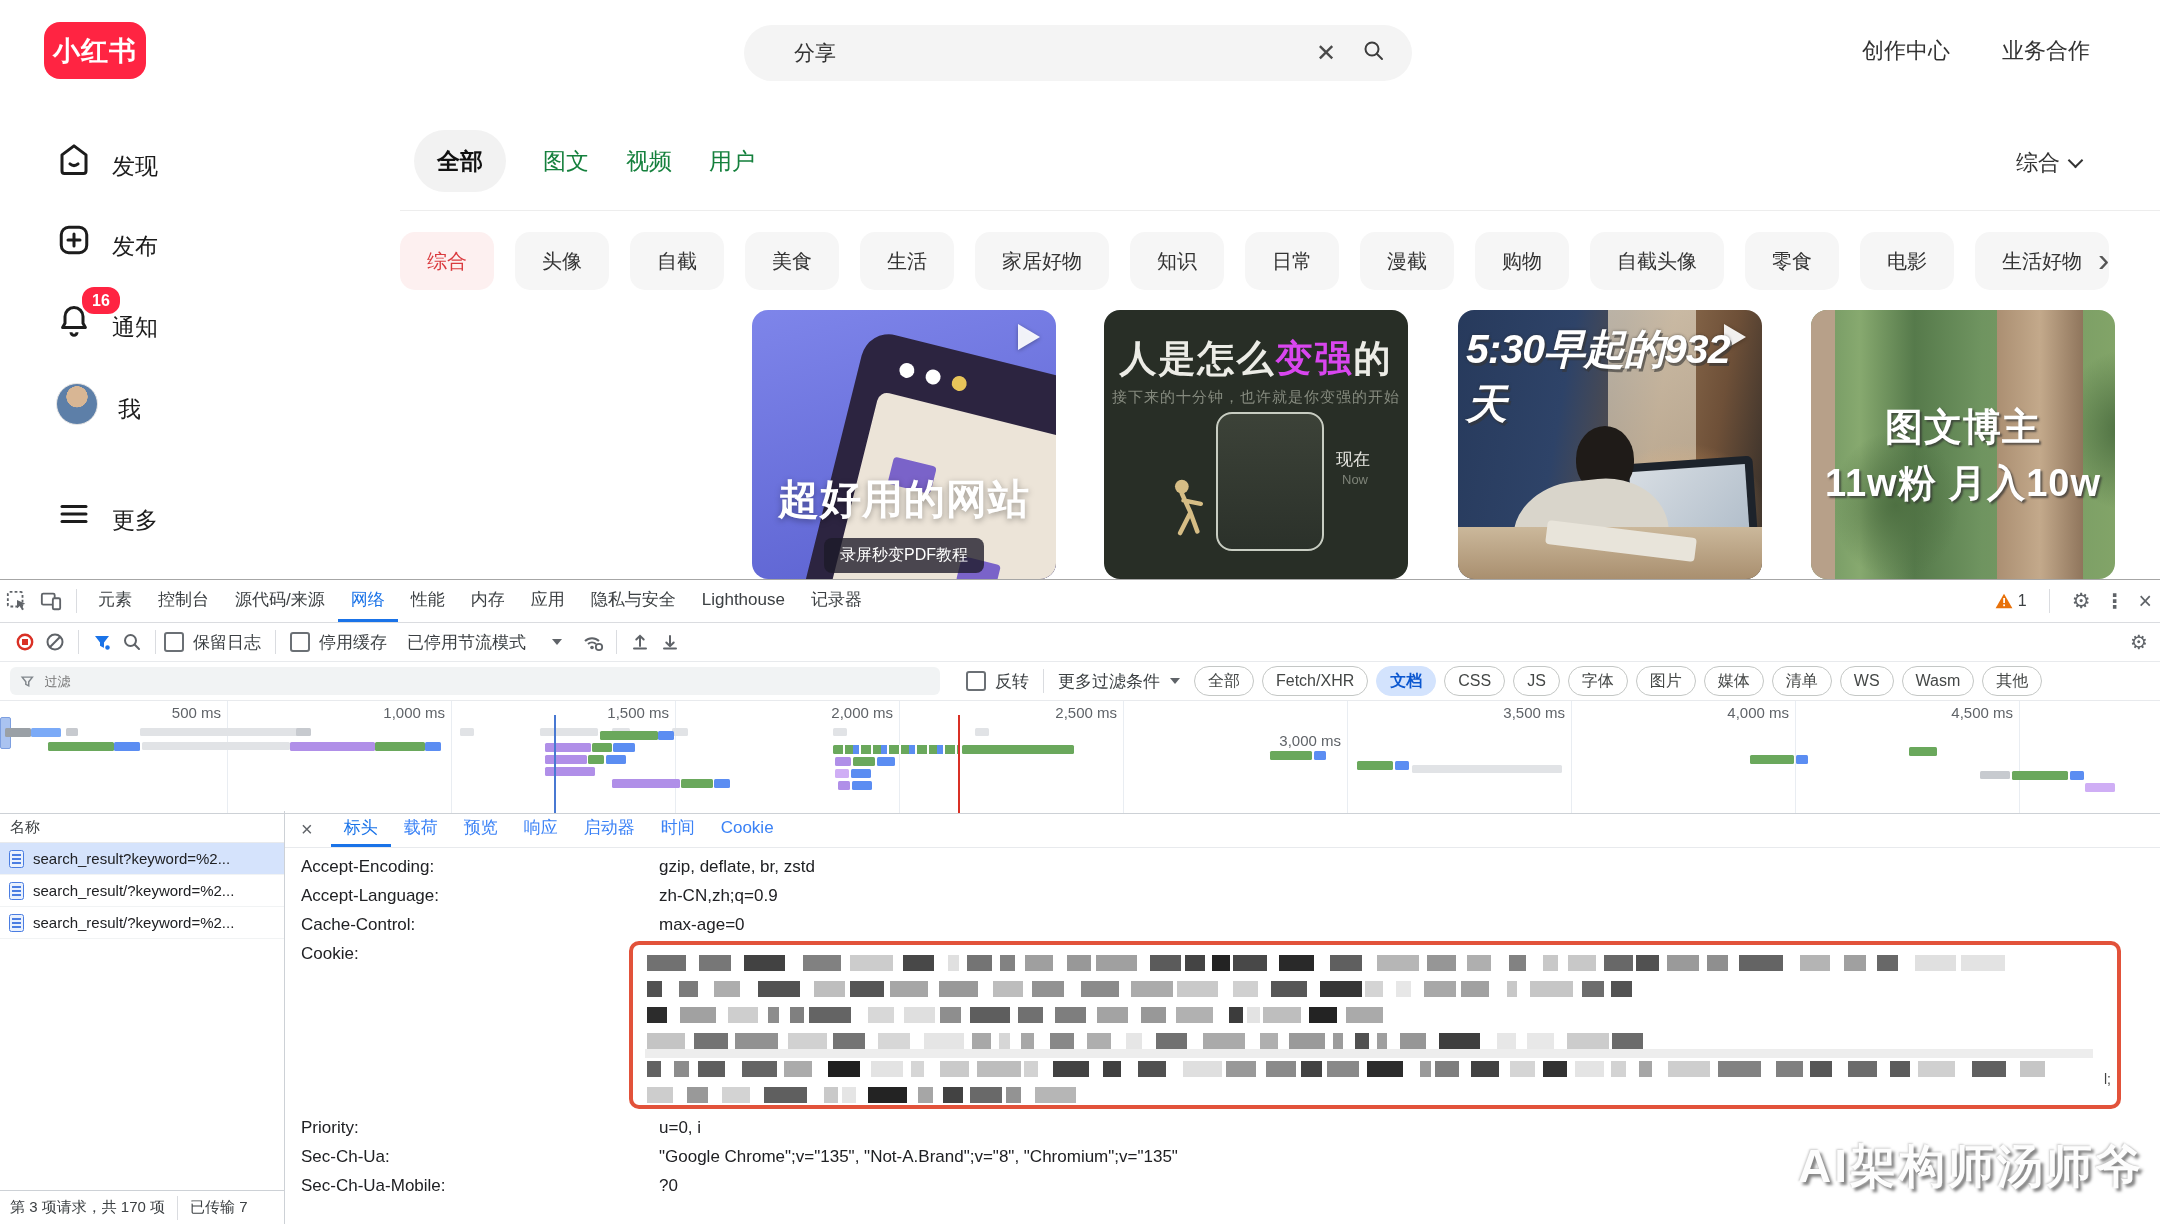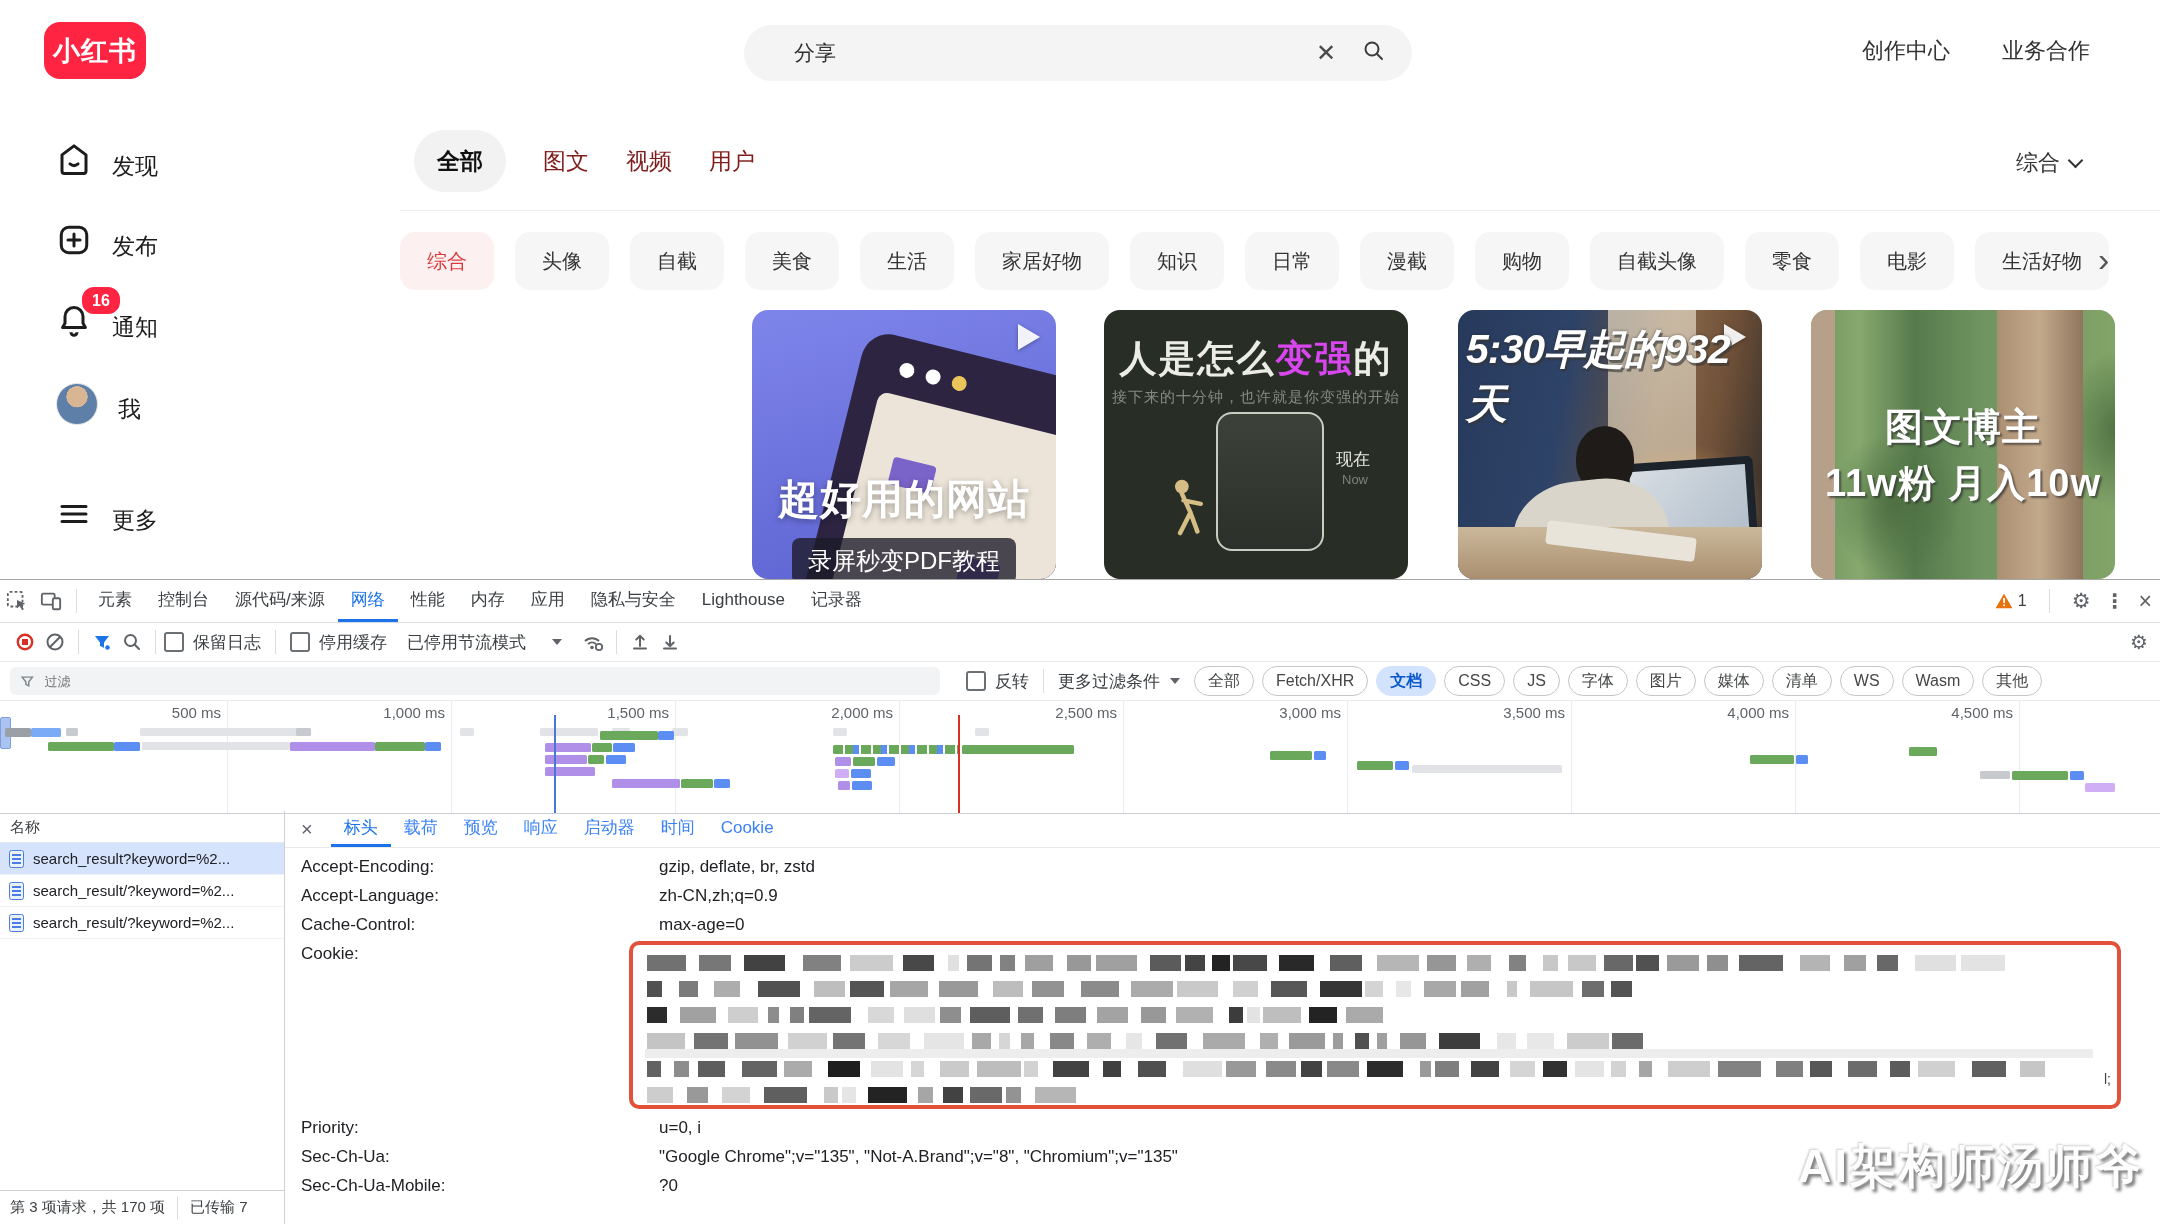--- a/index.html
+++ b/index.html
@@ -17,21 +17,21 @@
   .nav-link{position:absolute;top:36px;font-size:22px;color:#333;cursor:pointer;}
   
   .side-item{position:absolute;left:56px;display:flex;align-items:flex-end;gap:20px;cursor:pointer;}
   .side-item .lbl{font-size:23px;color:#1c1c1c;font-weight:500;}
   .bell-wrap{position:relative;}
   .badge{position:absolute;left:24px;top:-18px;min-width:38px;height:27px;background:#ff2442;border-radius:14px;
          color:#fff;font-size:16px;font-weight:700;display:flex;align-items:center;justify-content:center;border:2px solid #fff;}
   .avatar{width:40px;height:40px;border-radius:50%;background:radial-gradient(circle at 50% 32%,#d8b694 0 31%,#5d7fa8 32% 100%);border:1px solid #e2e2e2;}
   
   .result-tabs{position:absolute;left:414px;top:130px;height:62px;display:flex;align-items:center;gap:37px;}
-  .rtab{font-size:23px;color:#7f1d1d;cursor:pointer;}
+  .rtab{font-size:23px;color:#15803d;cursor:pointer;}
   .rtab.active{background:#f2f2f2;border-radius:31px;width:92px;height:62px;display:flex;align-items:center;justify-content:center;
                color:#111;font-weight:700;}
   .sort{position:absolute;left:2016px;top:148px;display:flex;align-items:center;gap:10px;font-size:22px;color:#333;cursor:pointer;}
   .chev-down{width:9px;height:9px;border-right:2px solid #333;border-bottom:2px solid #333;transform:rotate(45deg);margin-top:-5px;}
   .tabs-divider{position:absolute;left:400px;top:210px;width:1760px;height:1px;background:#ededed;}
   
   .chips{position:absolute;left:400px;top:232px;display:flex;gap:21px;}
   .chip{height:58px;padding:0 27px;border-radius:15px;background:#f6f6f6;color:#333;font-size:20px;
         display:flex;align-items:center;cursor:pointer;white-space:nowrap;}
   .chip.active{background:#fdf0f0;color:#da3a3e;}
@@ -47,21 +47,21 @@
   .card2{left:752px;background:linear-gradient(165deg,#7e85ea 0%,#5a60cf 100%);}
   .tablet{position:absolute;left:58px;top:64px;width:430px;height:430px;background:#2c2440;border-radius:28px;transform:rotate(14deg);}
   .tablet .screen{position:absolute;left:26px;right:26px;top:58px;bottom:26px;background:#ece4d8;border-radius:10px;}
   .tablet .dots{position:absolute;left:40px;top:24px;display:flex;gap:12px;}
   .tablet .dots i{width:15px;height:15px;border-radius:50%;background:#fff;}
   .tablet .dots i:last-child{background:#e8c45a;}
   .scr-block{position:absolute;background:#7a63c9;border-radius:4px;}
   .card-title2{position:absolute;left:0;right:0;top:162px;text-align:center;color:#fff;font-size:41px;font-weight:900;
                text-shadow:0 2px 6px rgba(0,0,0,.35);letter-spacing:1px;z-index:2;}
   .card-badge2{position:absolute;left:0;right:0;top:228px;text-align:center;z-index:2;}
-  .card-badge2 span{display:inline-block;background:rgba(28,26,40,.78);color:#fff;font-size:24px;padding:7px 16px;border-radius:8px;}
+  .card-badge2 span{display:inline-block;background:rgba(28,26,40,.78);color:#fff;font-size:16px;padding:7px 16px;border-radius:8px;}
   .play-tri{position:absolute;top:14px;right:16px;width:0;height:0;border-left:22px solid rgba(255,255,255,.92);
             border-top:13px solid transparent;border-bottom:13px solid transparent;z-index:1;
             filter:drop-shadow(0 1px 2px rgba(0,0,0,.35));}
   .card3{left:1104px;background:#282e26;}
   .card3 .t{position:absolute;left:0;right:0;top:24px;text-align:center;font-size:37px;font-weight:700;color:#ecece6;letter-spacing:2px;}
   .card3 .t .hl3{color:#d946ef;}
   .card3 .st{position:absolute;left:0;right:0;top:78px;text-align:center;font-size:15px;color:#858a7e;letter-spacing:1px;}
   .blk{position:absolute;background:linear-gradient(180deg,#3c4238,#2b312a);border:2px solid #c8cdc2;border-radius:16px;}
   .c3lbl{position:absolute;color:#e8e8e2;font-size:17px;}
   .c3sub{position:absolute;color:#7e8378;font-size:13px;}
@@ -424,21 +424,21 @@
       <div class="tick" style="left: 131px;">500 ms</div>
       <div class="gridline" style="left: 451px;"></div>
       <div class="tick" style="left: 355px;">1,000 ms</div>
       <div class="gridline" style="left: 675px;"></div>
       <div class="tick" style="left: 579px;">1,500 ms</div>
       <div class="gridline" style="left: 899px;"></div>
       <div class="tick" style="left: 803px;">2,000 ms</div>
       <div class="gridline" style="left: 1123px;"></div>
       <div class="tick" style="left: 1027px;">2,500 ms</div>
       <div class="gridline" style="left: 1347px;"></div>
-      <div class="tick" style="left: 1251px;">3,000 ms</div>
+      <div class="tick" style="left: 1251px; margin-top: 28px;">3,000 ms</div>
       <div class="gridline" style="left: 1571px;"></div>
       <div class="tick" style="left: 1475px;">3,500 ms</div>
       <div class="gridline" style="left: 1795px;"></div>
       <div class="tick" style="left: 1699px;">4,000 ms</div>
       <div class="gridline" style="left: 2019px;"></div>
       <div class="tick" style="left: 1923px;">4,500 ms</div>
       <div class="wbar" style="left: 5px; top: 27px; width: 26px; background: rgb(154, 160, 166);"></div>
       <div class="wbar" style="left: 31px; top: 27px; width: 30px; background: rgb(123, 170, 247);"></div>
       <div class="wbar" style="left: 66px; top: 27px; width: 12px; background: rgb(199, 202, 207); height: 8px;"></div>
       <div class="wbar" style="left: 140px; top: 27px; width: 165px; background: rgb(225, 227, 230); height: 8px;"></div>

